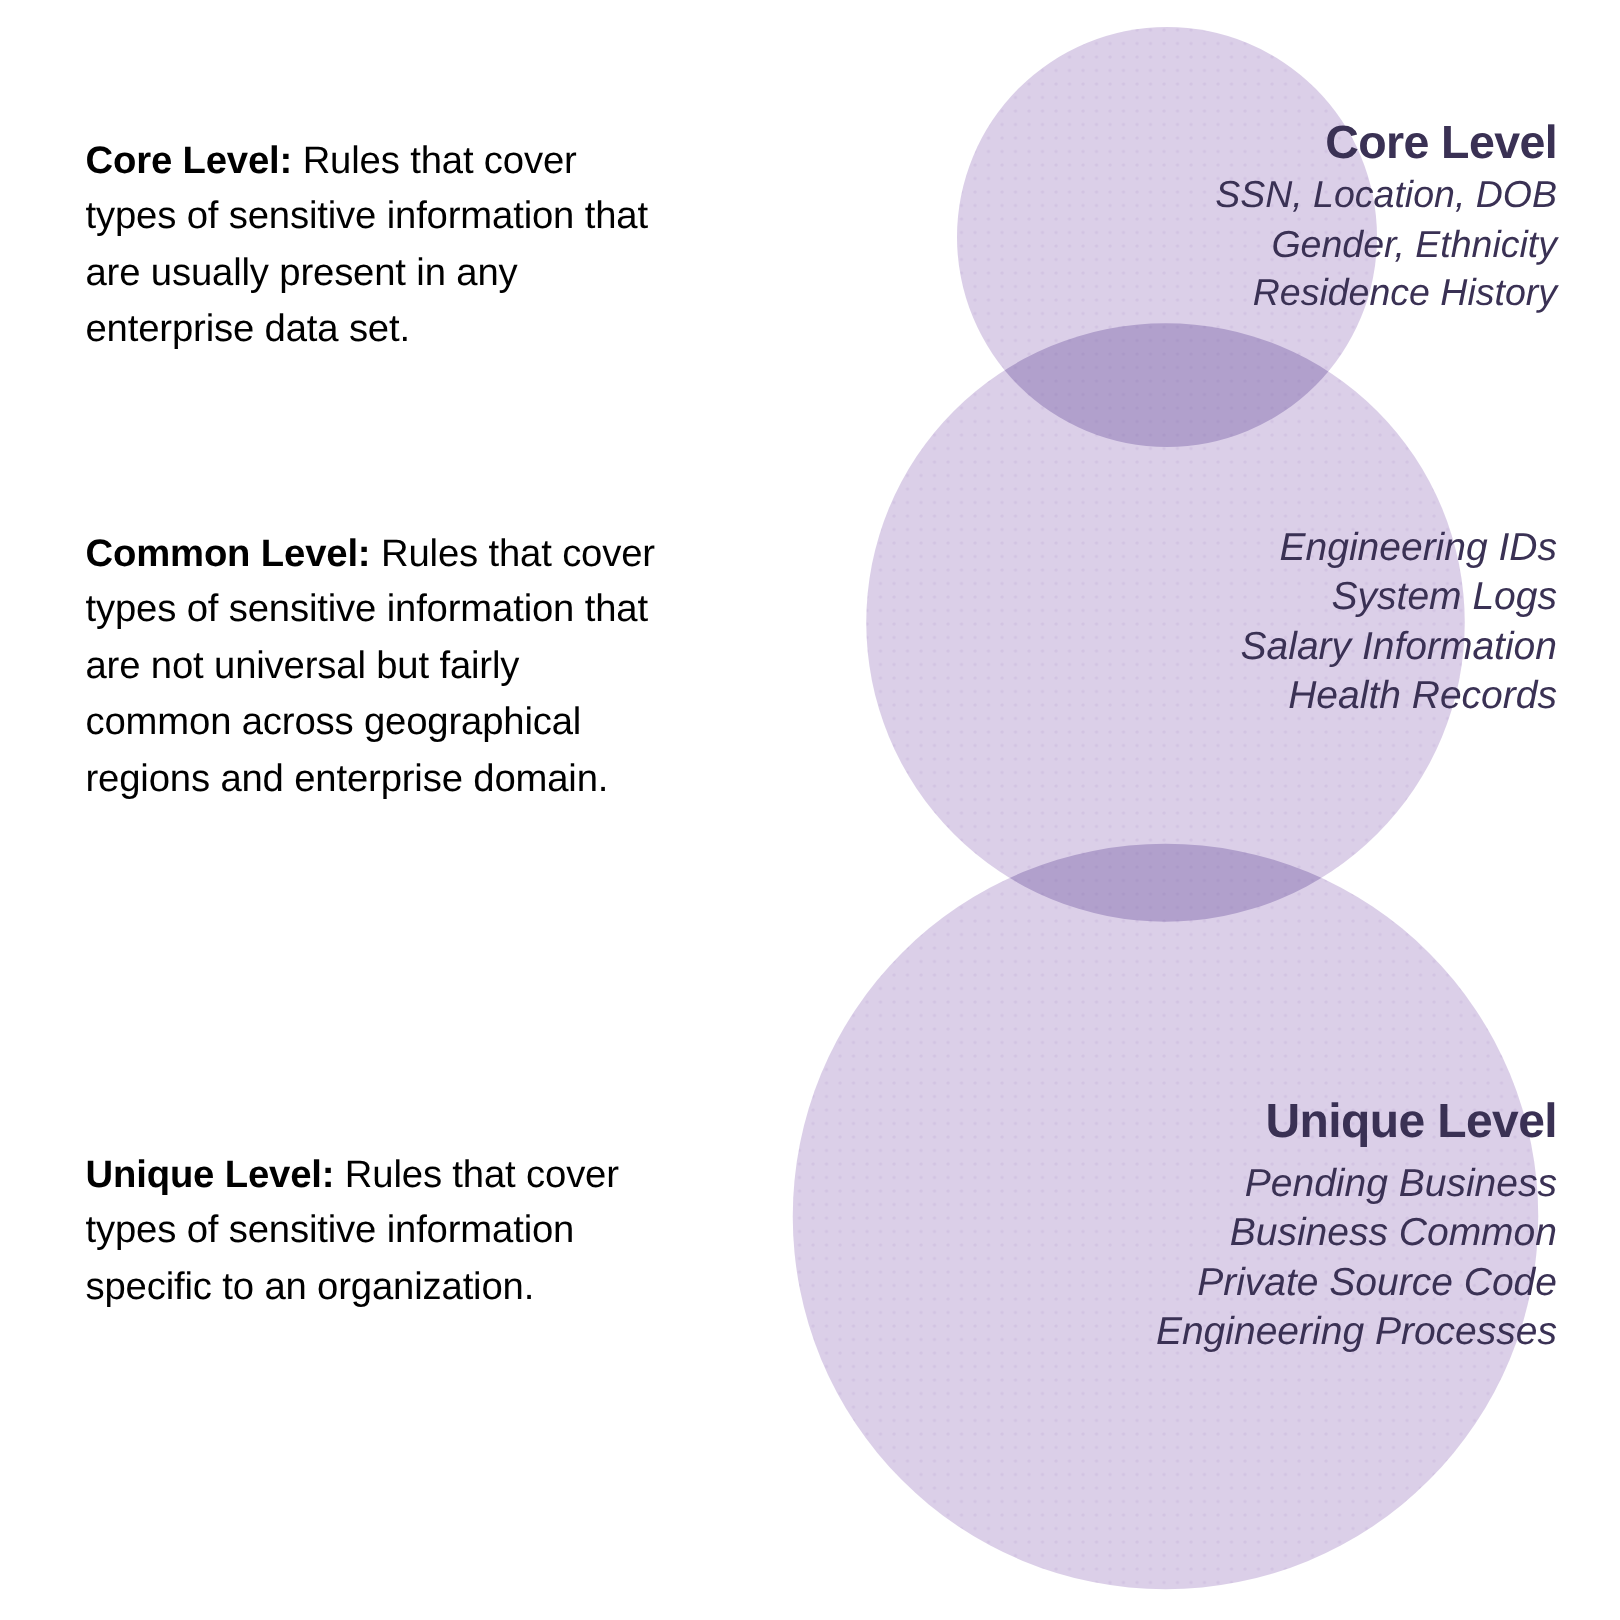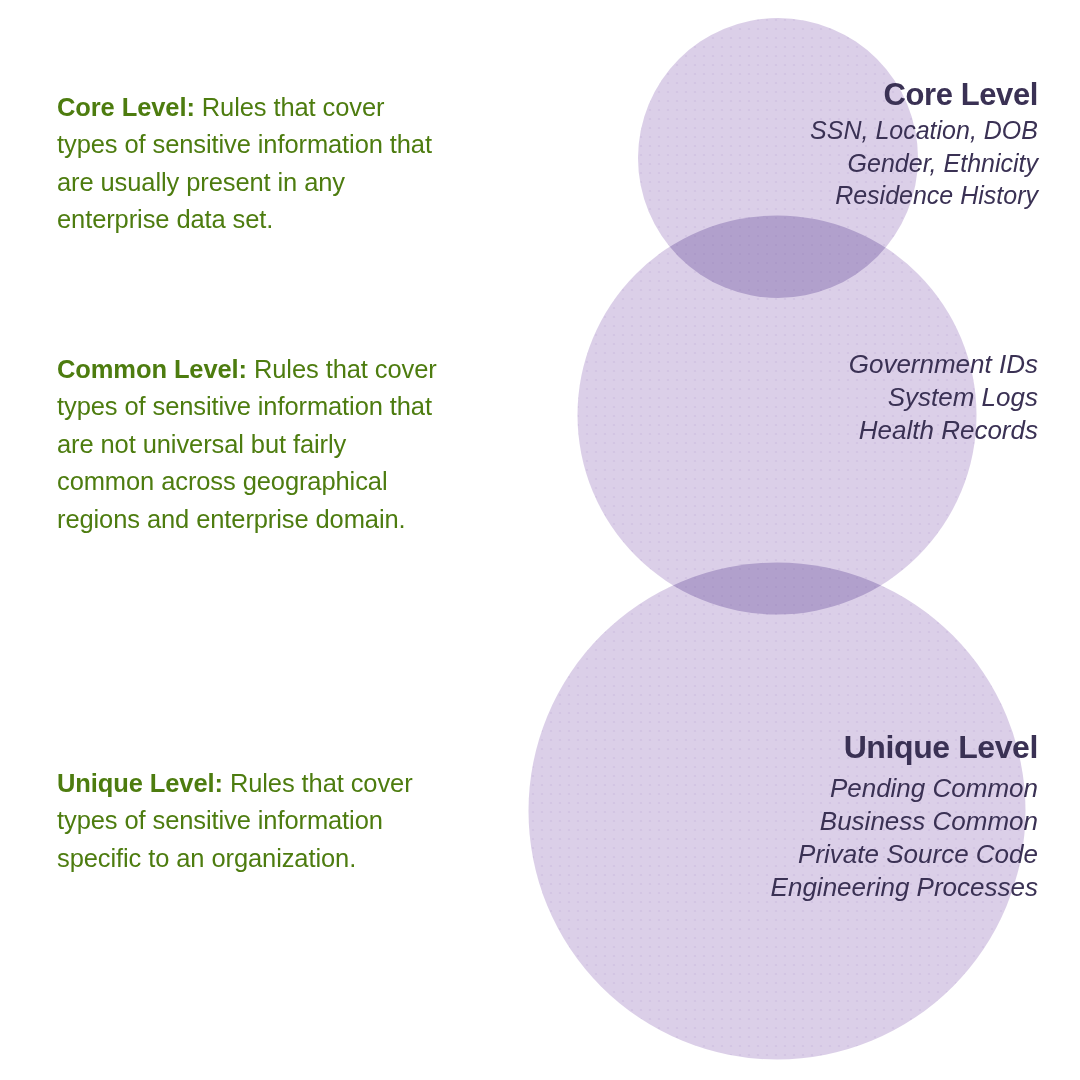--- a/index.html
+++ b/index.html
@@ -20,21 +20,21 @@
   .desc-column {
     position: absolute;
     left: 57px;
     top: 0;
     width: 400px;
     height: 1080px;
   }
   .desc-block {
     position: absolute;
     width: 392px;
-    color: #4d7c0f;
+    color: #000000;
     font-size: 25.5px;
     line-height: 37.5px;
     letter-spacing: -0.1px;
   }
   .desc-block .lead {
     font-weight: bold;
   }
   #desc-core   { top: 63px; }
   #desc-common { top: 325px; }
   #desc-unique { top: 739px; }
@@ -149,29 +149,30 @@
     <div class="circle-title">Core Level</div>
     <div class="circle-items">
       <span>SSN, Location, DOB</span>
       <span>Gender, Ethnicity</span>
       <span>Residence History</span>
     </div>
   </div>
 
   <div class="circle-label" id="label-common">
     <div class="circle-items">
-      <span>Government IDs</span>
+      <span>Engineering IDs</span>
       <span>System Logs</span>
+      <span>Salary Information</span>
       <span>Health Records</span>
     </div>
   </div>
 
   <div class="circle-label" id="label-unique">
     <div class="circle-title">Unique Level</div>
     <div class="circle-items">
-      <span>Pending Common</span>
+      <span>Pending Business</span>
       <span>Business Common</span>
       <span>Private Source Code</span>
       <span>Engineering Processes</span>
     </div>
   </div>
 
 </div>
 
 </body></html>

